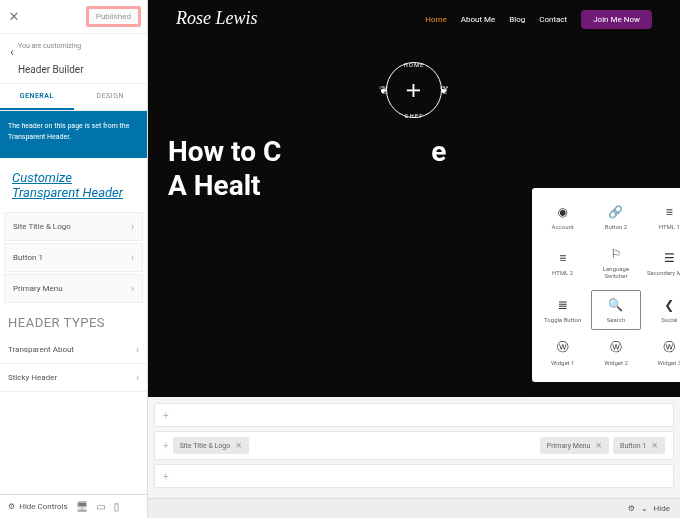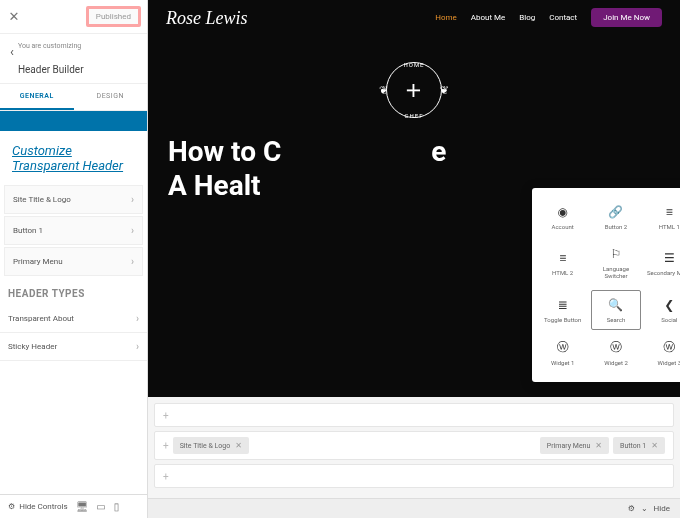--- a/index.html
+++ b/index.html
@@ -14,27 +14,27 @@
 .crumb-b{font-size:10px;color:#444;margin-top:14px}
 .tabs{display:flex;border-bottom:1px solid #eee}
 .tab{flex:1;text-align:center;padding:8px 0;font-size:7px;letter-spacing:.5px;color:#888;cursor:pointer}
 .tab.act{color:#0073aa;border-bottom:2px solid #0073aa;font-weight:600}
 .notice{background:#0073aa;color:#fff;padding:10px 8px;font-size:7px;line-height:1.5}
 .notice p{margin-bottom:6px}
 .link{color:#0073aa;font-size:13px;text-decoration:underline;font-style:italic;padding:12px;display:block;cursor:pointer}
 .row{display:flex;align-items:center;justify-content:space-between;padding:8px;font-size:8px;color:#555;border:1px solid #eee;margin:0 4px 2px;background:#fafafa;cursor:pointer}
 .row.b{background:#fff;border:none;border-bottom:1px solid #eee;margin:0}
 .chev{color:#aaa;font-size:10px}
-.sect{font-size:10px;color:#888;letter-spacing:.5px;padding:10px 8px 6px;font-weight:700}
+.sect{font-size:13px;color:#888;letter-spacing:.5px;padding:10px 8px 6px;font-weight:400}
 .side-foot{margin-top:auto;display:flex;align-items:center;padding:6px 8px;border-top:1px solid #ddd;font-size:8px;color:#555}
 .side-foot .ico{margin-left:8px;font-size:10px;color:#777;cursor:pointer}
 .side-foot .ico:first-of-type{margin-left:auto}
 .main{flex:1;display:flex;flex-direction:column;background:#eee}
 .preview{flex:1;background:#0a0a0a;position:relative;overflow:hidden}
-.hdr{display:flex;align-items:flex-start;padding:8px 18px}
+.hdr{display:flex;align-items:flex-end;padding:8px 28px}
 .logo{font-family:"Brush Script MT",cursive;color:#fff;font-size:18px;font-style:italic}
 .nav{margin-left:auto;display:flex;align-items:center;gap:14px;font-size:8px}
 .nav a{color:#fff;text-decoration:none}
 .nav a.act{color:#e8922b}
 .cta{background:#701a75;color:#fff;padding:5px 12px;border-radius:4px;font-size:8px}
 .badge{width:70px;height:70px;margin:18px auto 10px;display:flex;align-items:center;justify-content:center;position:relative}
 .ring{position:absolute;width:56px;height:56px;border:1px solid #fff;border-radius:50%}
 .bt{position:absolute;color:#fff;font-size:6px;letter-spacing:1px}
 .bt.top{top:6px}
 .bt.bot{bottom:6px}
@@ -70,20 +70,21 @@
     <div>
       <div class="crumb-t">You are customizing</div>
       <div class="crumb-b">Header Builder</div>
     </div>
   </div>
   <div class="tabs">
     <div class="tab act">GENERAL</div>
     <div class="tab">DESIGN</div>
   </div>
   <div class="notice">
+    <p>The header on this page is set from the Transparent Header.</p>
   </div>
   <a class="link">Customize Transparent Header</a>
   <div class="row">
       <span>Site Title &amp; Logo</span>
       <span class="chev">›</span>
     </div>
   <div class="row">
       <span>Button 1</span>
       <span class="chev">›</span>
     </div>

